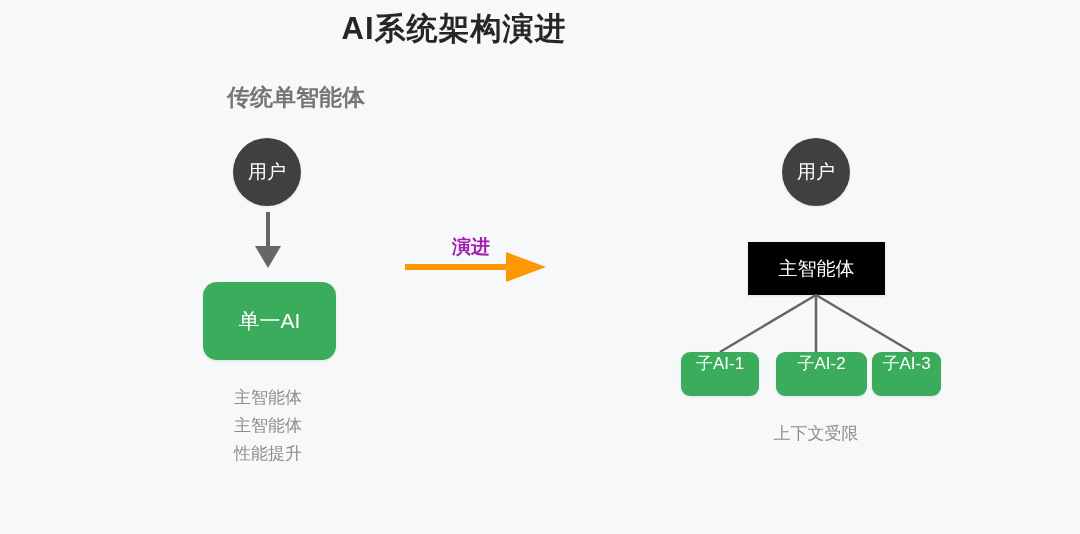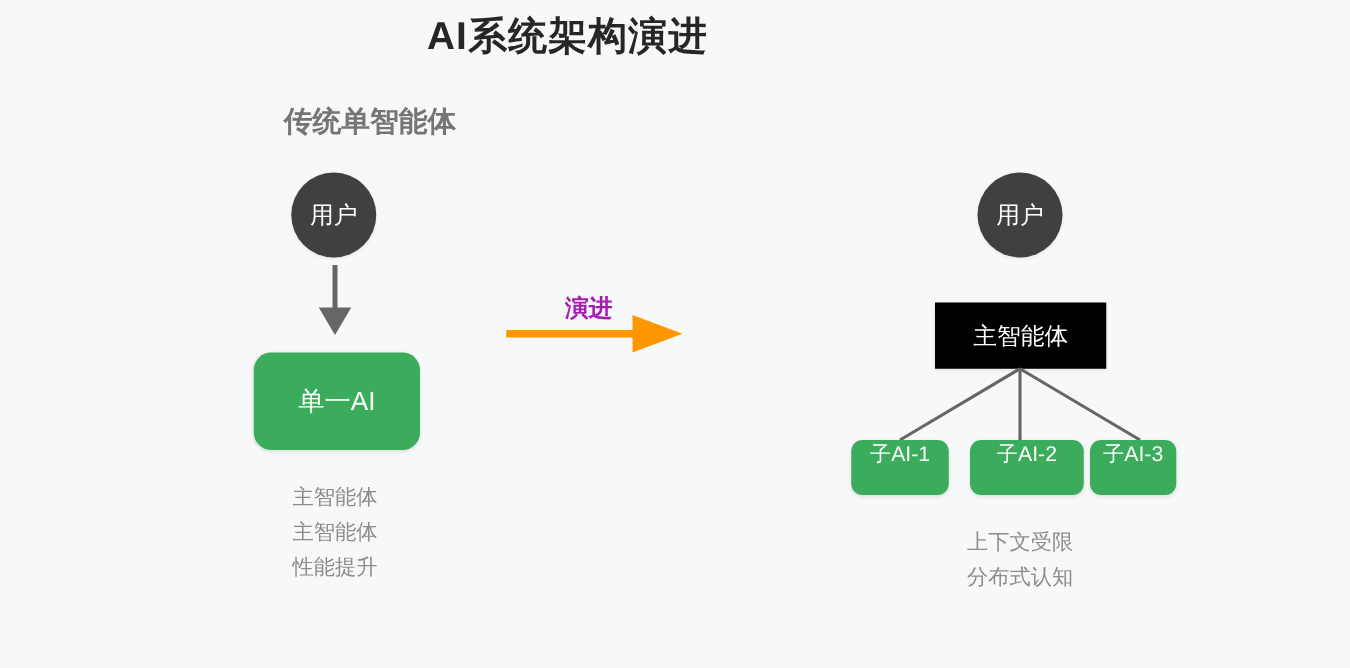--- a/index.html
+++ b/index.html
@@ -226,16 +226,15 @@
   </div>
   <div class="sub-agent-box s2">
     <span>子AI-2</span>
   </div>
   <div class="sub-agent-box s3">
     <span>子AI-3</span>
   </div>
 
   <div class="bullets right">
     <div>上下文受限</div>
-    <div>分布式认知</div>
   </div>
 
 </div>
 
 </body></html>

